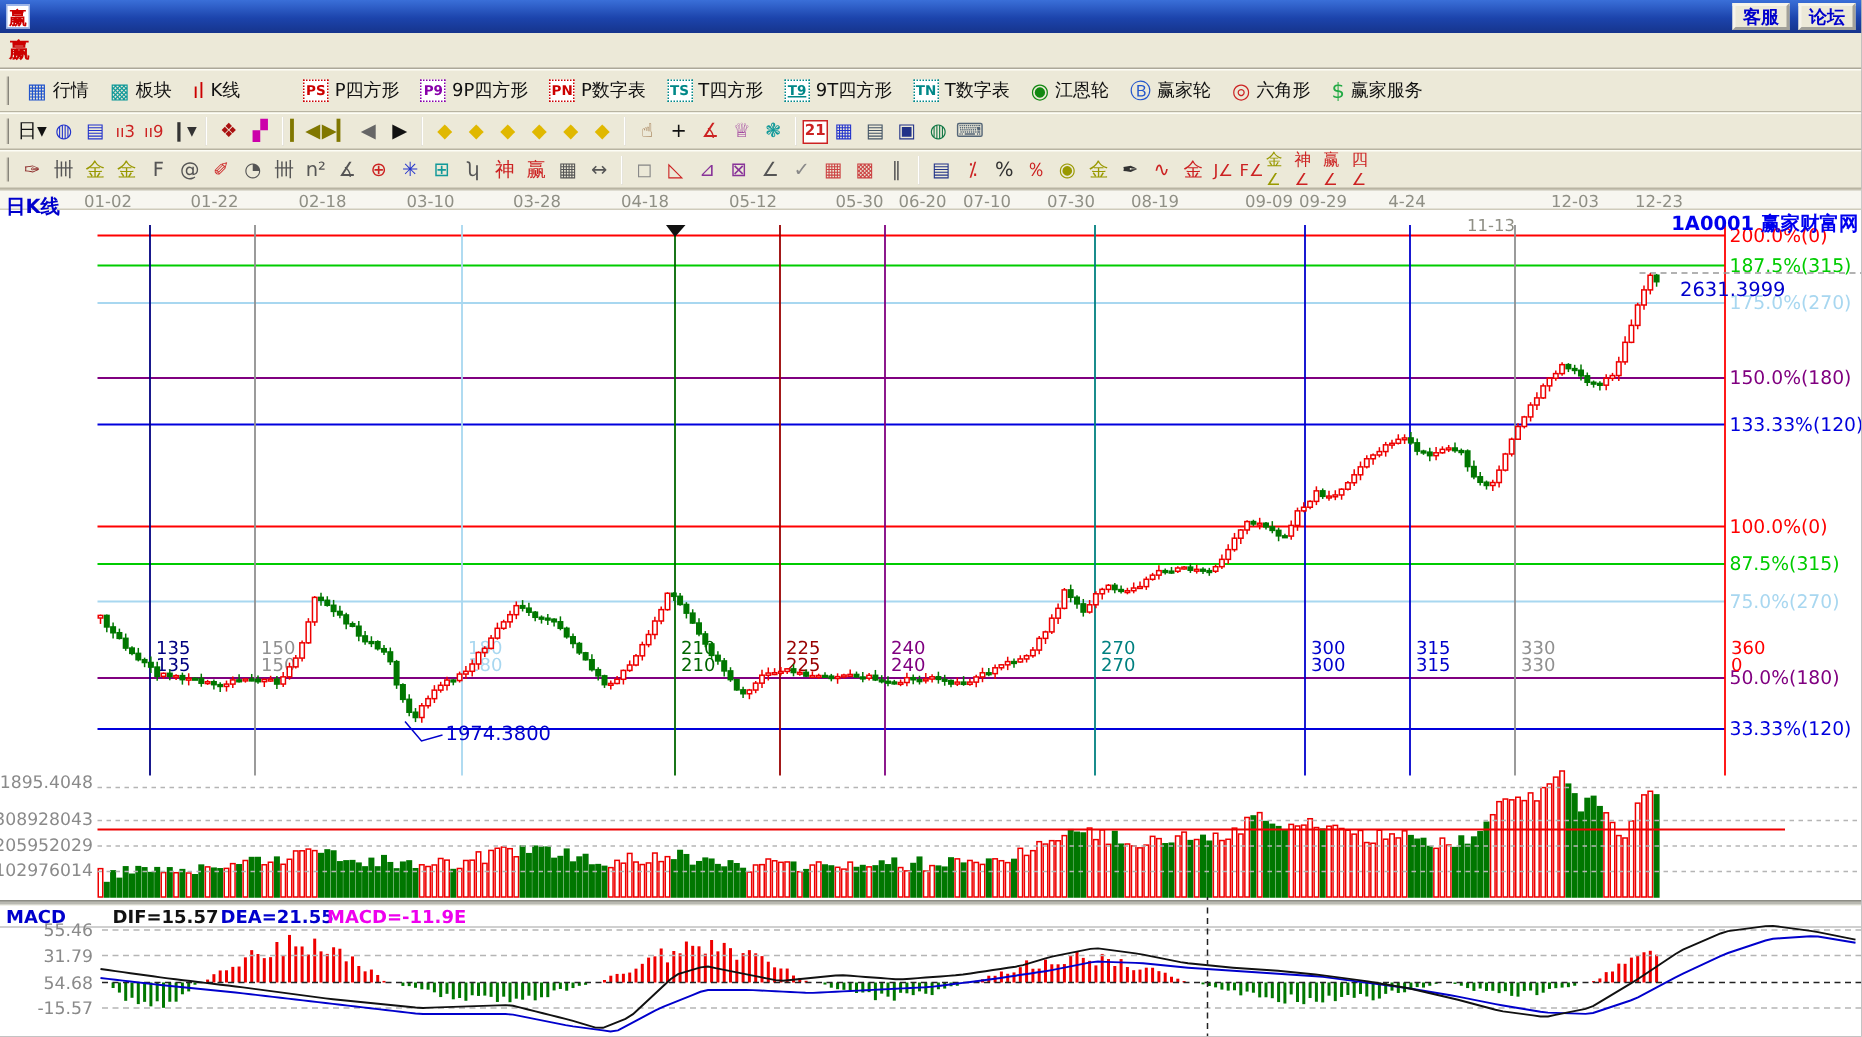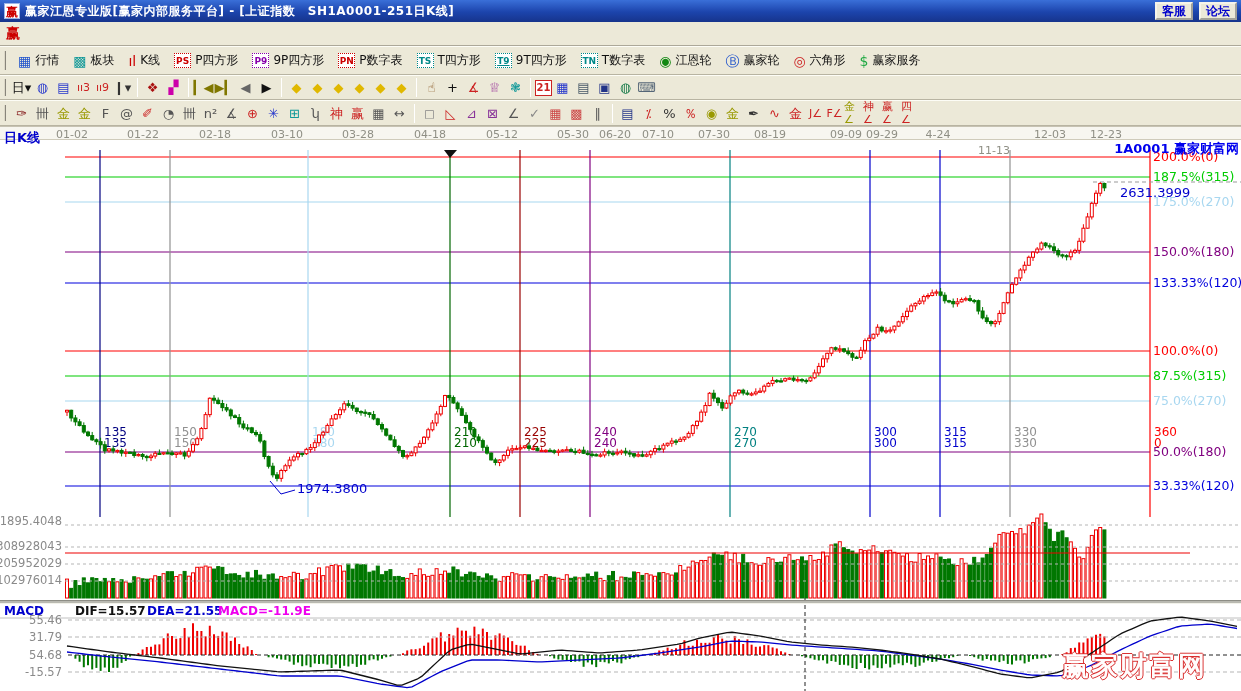--- a/index.html
+++ b/index.html
@@ -39,21 +39,20 @@
   .watermark{position:absolute;left:1062px;top:522px;font-size:27px;font-weight:bold;letter-spacing:2px;color:#fffdfd;text-shadow:-1px 0 #d93030,1px 0 #d93030,0 -1px #d93030,0 1px #d93030;z-index:4;}
   svg text{font-family:"DejaVu Sans","Liberation Sans",sans-serif;}
 </style>
 </head>
 <body>
 
 <div id="app">
 
   <div class="titlebar">
     <div class="appicon">赢</div>
-    <div class="title">赢家江恩专业版[赢家内部服务平台] - [上证指数　SH1A0001-251日K线]</div>
     <div class="tspace"></div>
     <div class="tbtn">客服</div>
     <div class="tbtn">论坛</div>
   </div>
 
   <div class="menubar">
     <span class="appicon2">赢</span>
   </div>
 
   <div class="toolbar tb1">
@@ -65,21 +64,21 @@
         </span>
         <span class="tb-btn">
           <span class="bigicon" style="color: rgb(17, 153, 153);">▩</span>
           <span>板块</span>
         </span>
         <span class="tb-btn">
           <span class="bigicon" style="color: rgb(204, 0, 0);">ıl</span>
           <span>K线</span>
         </span>
         <span class="tb-btn">
-          <span class="code-icon" style="border-color: rgb(204, 0, 0); color: rgb(204, 0, 0);">PS</span>
+          <span class="code-icon" style="border-color: rgb(204, 0, 0); color: rgb(204, 0, 0); margin-left: 28px;">PS</span>
           <span>P四方形</span>
         </span>
         <span class="tb-btn">
           <span class="code-icon" style="border-color: rgb(136, 0, 170); color: rgb(136, 0, 170);">P9</span>
           <span>9P四方形</span>
         </span>
         <span class="tb-btn">
           <span class="code-icon" style="border-color: rgb(204, 0, 0); color: rgb(204, 0, 0);">PN</span>
           <span>P数字表</span>
         </span>
@@ -1300,15 +1299,14 @@
         <line x1="805" y1="472" x2="805" y2="565" stroke="#222" stroke-dasharray="4,3"></line>
       </svg>
 
     <div class="divider"></div>
 
     <div class="macd-head" style="left:4px;color:#0000cc;">MACD</div>
     <div class="macd-head" style="left:75px;color:#111;">DIF=15.57</div>
     <div class="macd-head" style="left:147px;color:#0000cc;">DEA=21.55</div>
     <div class="macd-head" style="left:218px;color:#ee00ee;">MACD=-11.9E</div>
 
-    <div class="watermark">赢家财富网</div>
   </div>
 </div>
 
 </body></html>

